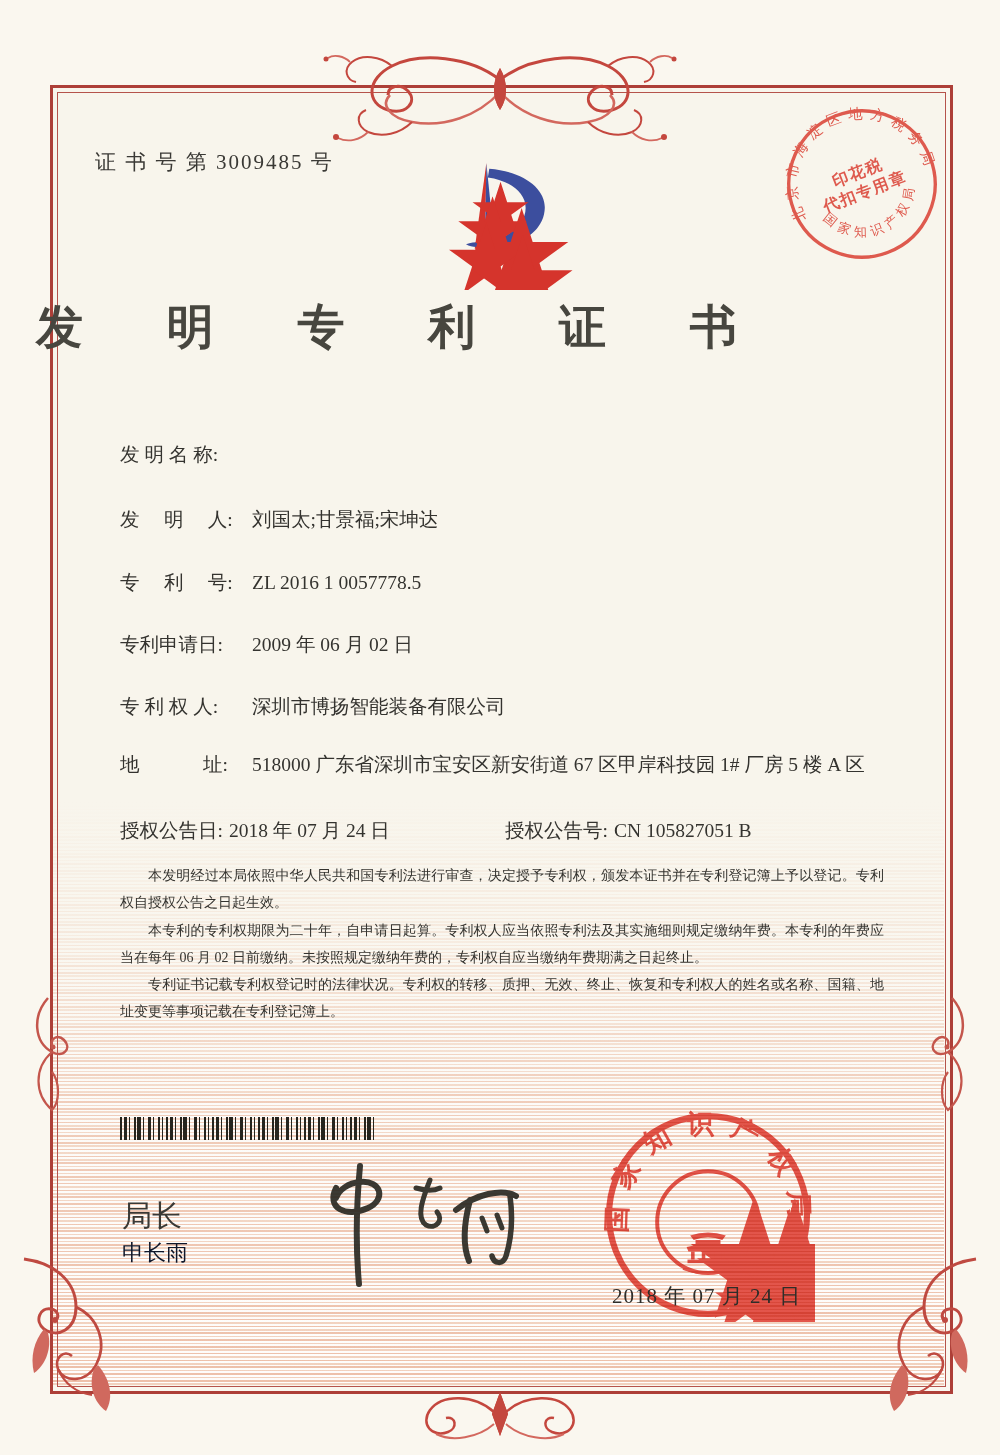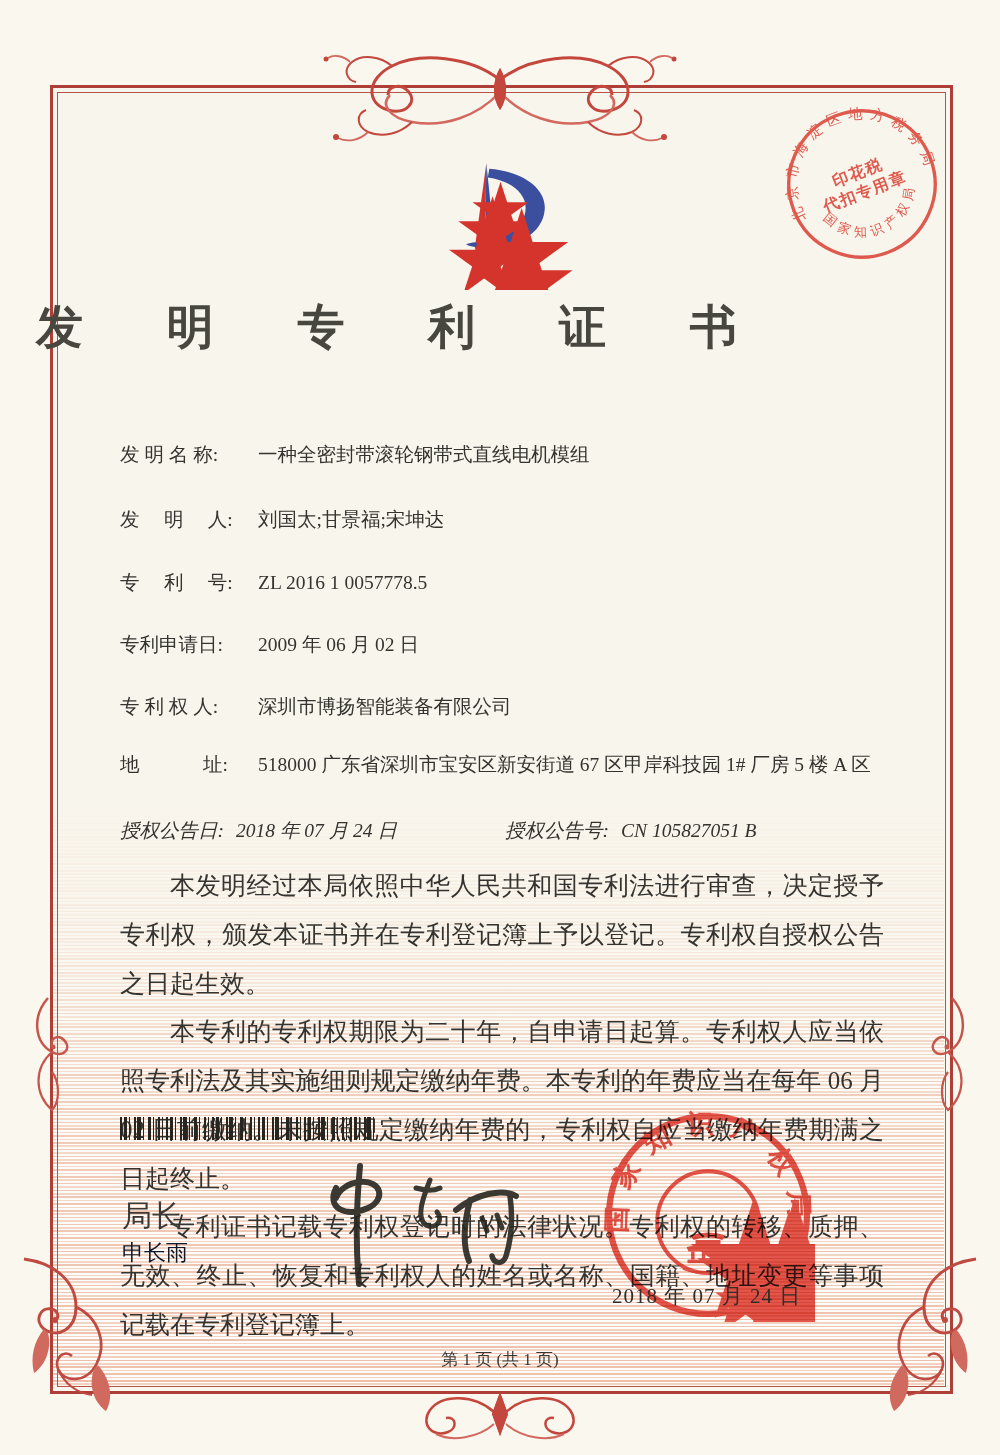--- a/index.html
+++ b/index.html
@@ -36,27 +36,27 @@
       rgba(248,245,236,0) 100%);
   }
   .ornament{position:absolute; z-index:3;}
   
   .cert-no{position:absolute; left:95px; top:148px; z-index:4; font-size:21px; letter-spacing:2px; color:#3a3935;}
   .title{
     position:absolute; left:0; right:0; top:296px; z-index:4; 
     font-size:47px; font-weight:600; letter-spacing:36px; text-indent:36px; color:#47463f;
   }
   .fields{position:absolute; left:120px; top:0; width:762px; z-index:4; font-size:19.5px;}
-  .field-row{position:absolute; display:flex; gap:6px; width:762px; line-height:1.55;}
+  .field-row{position:absolute; display:flex; width:762px; line-height:1.55;}
   .f-label{flex:none; width:132px; white-space:nowrap;}
   .f-value{flex:1 1 auto; max-width:620px;}
-  .grant-pair{position:absolute; display:flex; gap:12px; white-space:nowrap;font-style:italic;}
+  .grant-pair{position:absolute; display:flex; gap:6px; white-space:nowrap;}
   .body-text{
     position:absolute; left:120px; right:116px; top:862px; z-index:4;
-    font-size:25px; line-height:1.95; text-align:justify;
+    font-size:14px; line-height:1.95; text-align:justify;
   }
   .body-text p{margin:0; text-indent:2em;}
   
   .barcode{
     position:absolute; left:120px; top:1117px; width:258px; height:23px; z-index:4;
     background:repeating-linear-gradient(90deg,
       #26251f 0 2px, rgba(0,0,0,0) 2px 4px,
       #26251f 4px 7px, rgba(0,0,0,0) 7px 9px,
       #26251f 9px 10px, rgba(0,0,0,0) 10px 14px,
       #26251f 14px 16px, rgba(0,0,0,0) 16px 17px,
@@ -152,41 +152,41 @@
   </svg>
   <svg class="ornament" style="right:20px; top:992px;" width="56" height="130" viewBox="0 0 56 130">
     <use href="#side-orn" transform="translate(56,0) scale(-1,1)"></use>
   </svg>
 
   <svg class="ornament" style="left:390px; top:1386px;" width="220" height="58" viewBox="0 0 220 58">
     <use href="#bc-half"></use>
     <use href="#bc-half" transform="translate(220,0) scale(-1,1)"></use>
   </svg>
 
+  <div class="cert-no">证 书 号 第 3009485 号</div>
 
   <svg class="ornament" style="left:418px; top:158px; z-index:4;" width="160" height="132" viewBox="0 0 110 90">
     <polygon points="47,3 39,62 46,62" fill="#d5342c"></polygon>
     <polygon points="47,3 53,62 46,62" fill="#3c4e9e"></polygon>
     <path d="M 49 7 C 74 9 89 22 87 36 C 85 53 65 62 50 58 C 63 53 74 45 74 34 C 74 23 63 15 48 13 Z" fill="#3c4e9e"></path>
     <path d="M 50 58 C 45 61 38 62 33 59 C 38 57 44 57 50 58 Z" fill="#3c4e9e"></path>
     <g fill="#d5342c">
       <use href="#star" transform="translate(32,16) scale(0.45)"></use>
       <use href="#star" transform="translate(21,26) scale(0.55)"></use>
       <use href="#star" transform="translate(30,34) scale(0.75)"></use>
       <use href="#star" transform="translate(14,44) scale(0.6)"></use>
       <use href="#star" transform="translate(28,52) scale(0.8)"></use>
     </g>
   </svg>
 
   <div class="title">发 明 专 利 证 书</div>
 
   <div class="fields">
     <div class="field-row" style="top:440px">
       <span class="f-label">发 明 名 称:</span>
-      <span class="f-value">一种全密封带滚轮钢带式直线电机模组</span>
     </div>
     <div class="field-row" style="top:505px">
       <span class="f-label">发　 明　 人:</span>
       <span class="f-value">刘国太;甘景福;宋坤达</span>
     </div>
     <div class="field-row" style="top:568px">
       <span class="f-label">专　 利　 号:</span>
       <span class="f-value">ZL 2016 1 0057778.5</span>
     </div>
     <div class="field-row" style="top:630px">
@@ -271,15 +271,14 @@
     <text class="ring-top" fill="#e2473c">
       <textPath href="#tax-top-path" startOffset="50%" text-anchor="middle">北京市海淀区地方税务局</textPath>
     </text>
     <text class="ring-bottom" fill="#e2473c">
       <textPath href="#tax-bottom-path" startOffset="50%" text-anchor="middle">国家知识产权局</textPath>
     </text>
     <text x="100" y="92" text-anchor="middle" class="stamp-center" fill="#e2473c">印花税</text>
     <text x="100" y="116" text-anchor="middle" class="stamp-center" fill="#e2473c">代扣专用章</text>
   </svg>
 
-  <div class="footer">第 1 页 (共 1 页)</div>
 
 </div>
 
 </body></html>

